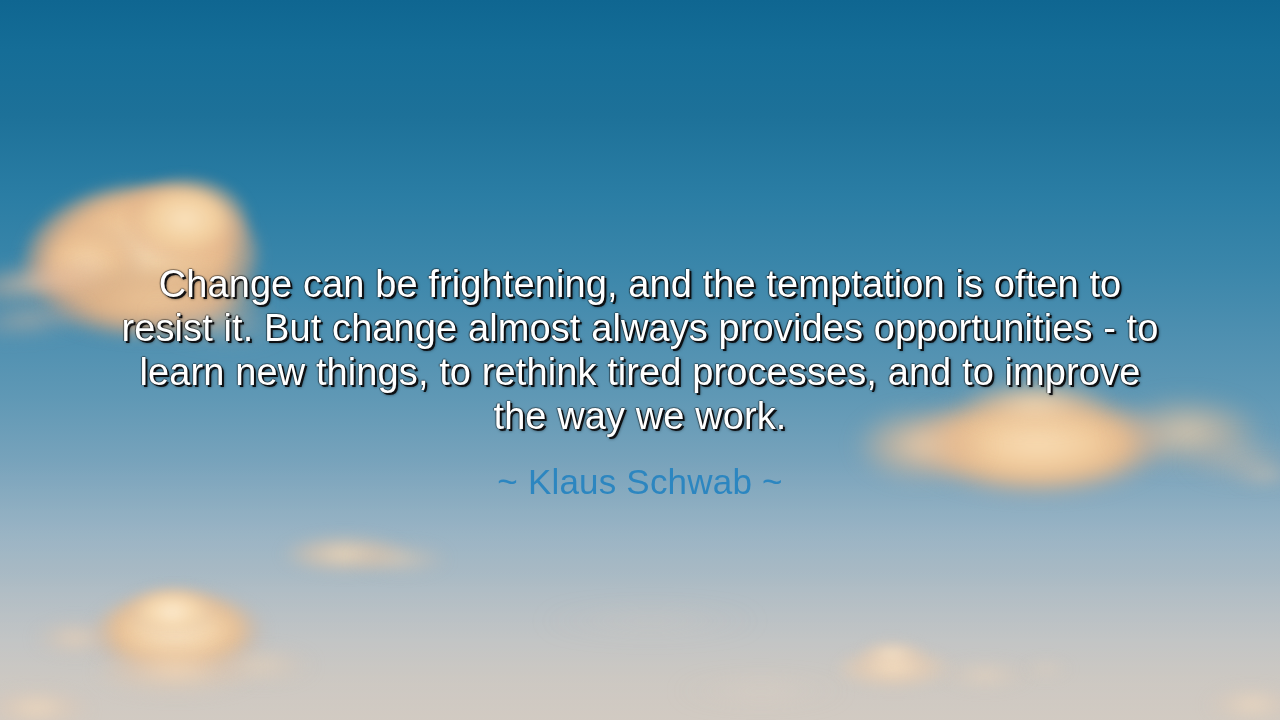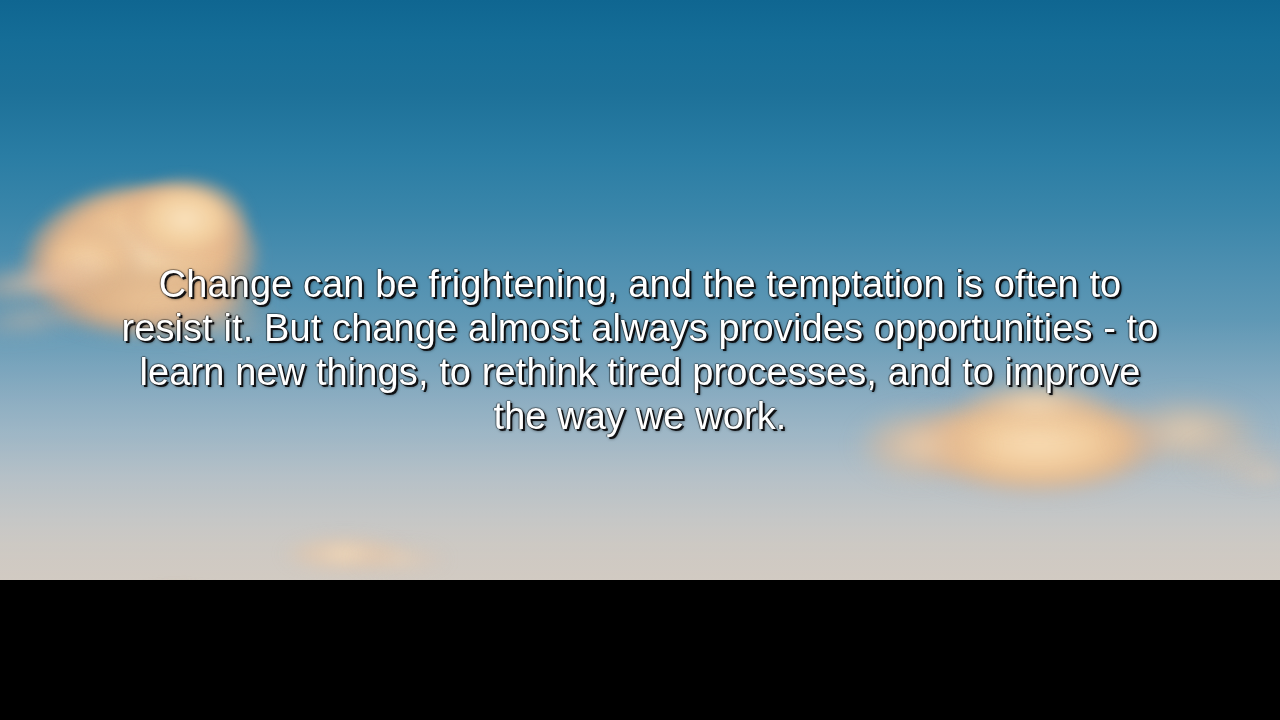--- a/index.html
+++ b/index.html
@@ -8,21 +8,21 @@
     padding: 0;
     background: #000;
   }
   body {
     font-family: "Liberation Sans", sans-serif;
   }
 
   #stage {
     position: relative;
     width: 1280px;
-    height: 580px;
+    height: 720px;
     overflow: hidden;
     background: #17699A;
   }
 
   
   .sky {
     position: absolute;
     inset: 0;
     background: linear-gradient(
         to bottom,
@@ -353,15 +353,16 @@
   <div class="cloud c-bc-peak"></div>
   <div class="cloud c-bc-tail"></div>
   <div class="cloud c-bc-dot"></div>
   <div class="cloud c-br-corner"></div>
 
   <div class="cloud c-hi-1"></div>
   <div class="cloud c-hi-2"></div>
 
   <div class="content">
     <p class="quote-text">Change can be frightening, and the temptation is often to resist it. But change almost always provides opportunities - to learn new things, to rethink tired processes, and to improve the way we work.</p>
+    <p class="author-text">~ Klaus Schwab ~</p>
   </div>
 
 </div>
 
 </body></html>

